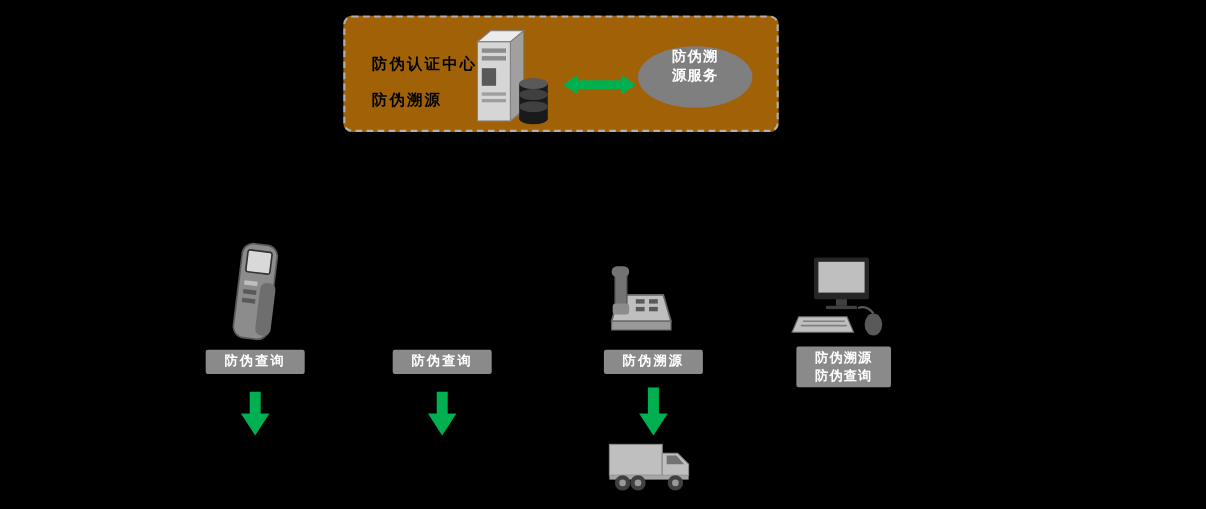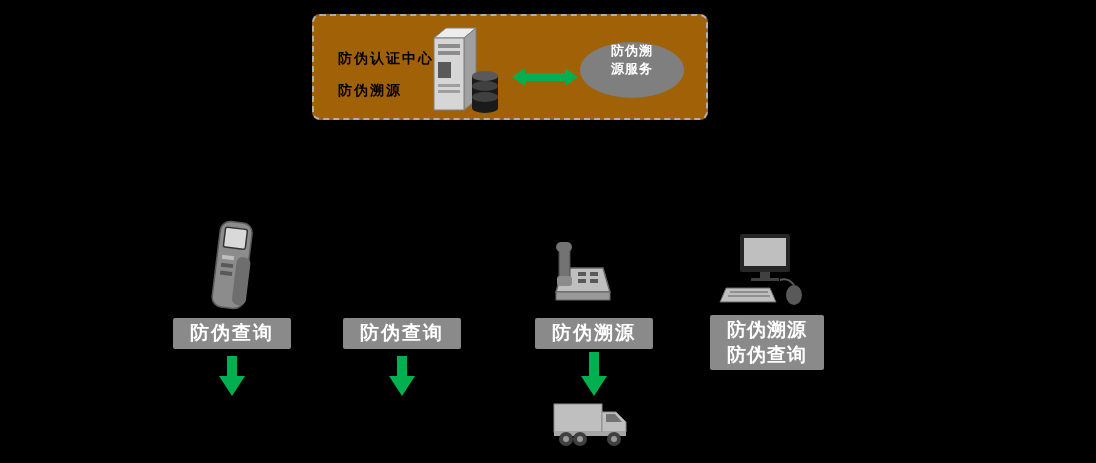--- a/index.html
+++ b/index.html
@@ -62,21 +62,21 @@
   .vline{position:absolute; width:3px; background:#000;}
   .hline{position:absolute; height:4px; background:#000;}
   
   .device{position:absolute;}
   
   .chip{
     position:absolute;
     transform:translateX(-50%);
     background:#8a8a8a;
     color:#fff;
-    font-size:19px;
+    font-size:12px;
     font-weight:bold;
     letter-spacing:2px;
     padding:3px 17px;
     white-space:nowrap;
     text-align:center;
     line-height:1.3;
     border-radius:2px;
   }
   .chip.two-line{letter-spacing:1px;}
   .down-arrow{

